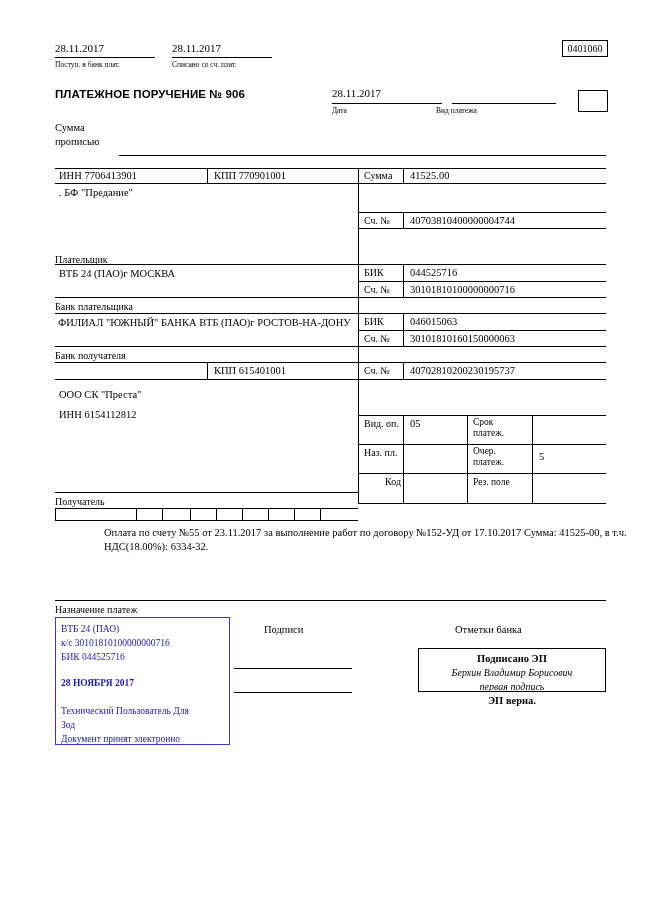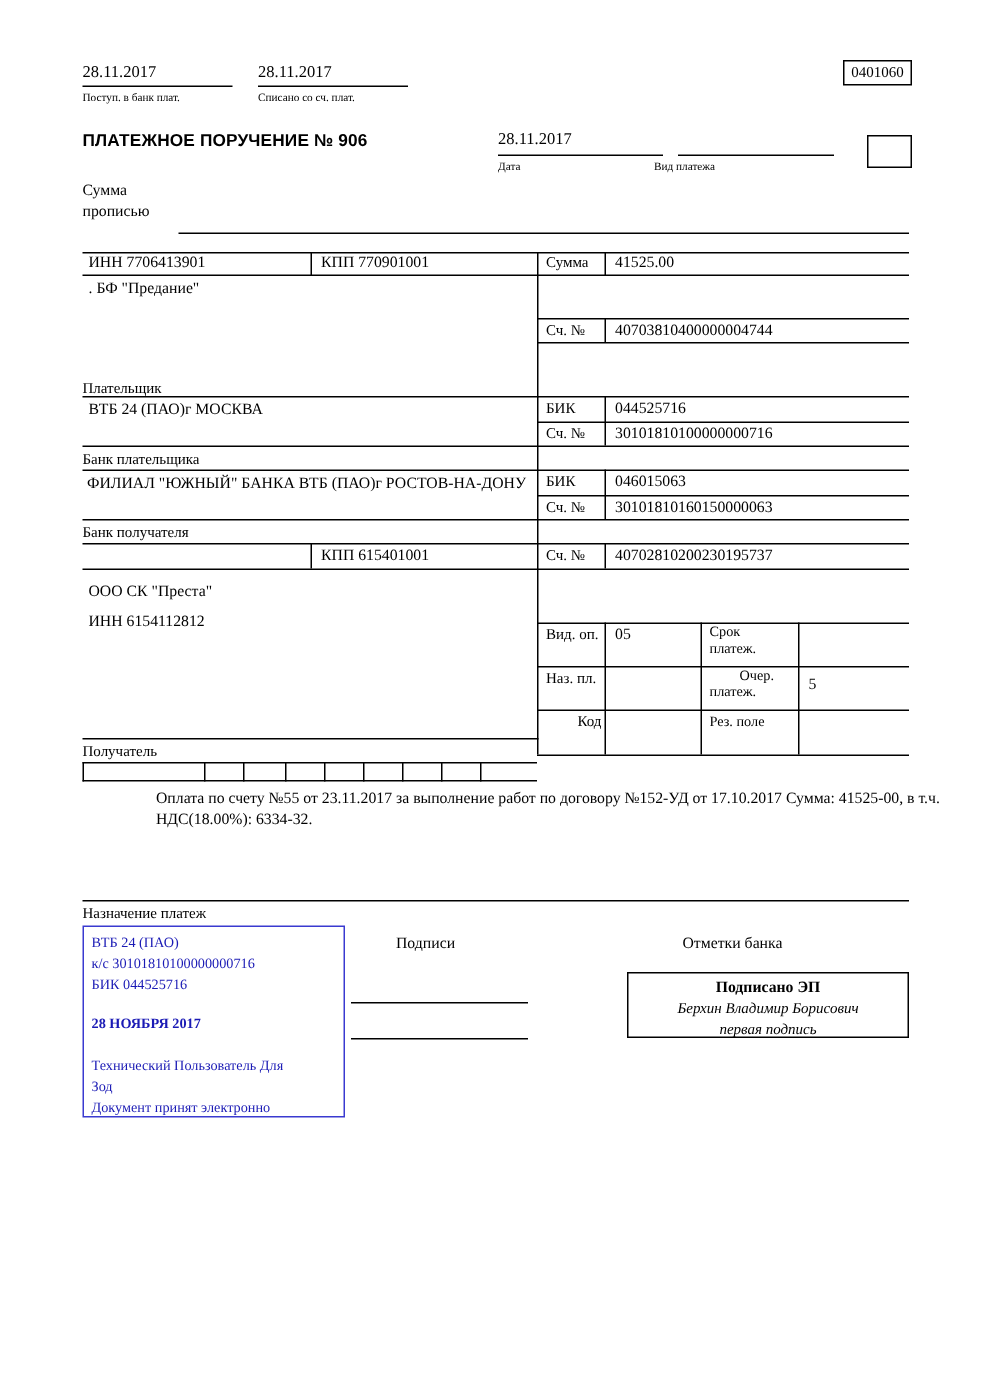--- a/index.html
+++ b/index.html
@@ -225,21 +225,21 @@
 
   <div class="abs cell-lbl" style="left:360px; top:416px;">Вид. оп.</div>
   <div class="abs cell-txt" style="left:406px; top:416px;">05</div>
   <div class="abs cell-lbl2" style="left:469px; top:417px;">Срок</div>
   <div class="abs cell-lbl2" style="left:469px; top:428px;">платеж.</div>
   <div class="abs cell-txt" style="left:535px; top:416px;"></div>
 
   <div class="abs" style="left:358px; top:444px; width:248px; height:1px; background:#000;"></div>
   <div class="abs cell-lbl" style="left:360px; top:445px;">Наз. пл.</div>
   <div class="abs cell-txt" style="left:406px; top:445px;"></div>
-  <div class="abs cell-lbl2" style="left:469px; top:446px;margin-left:20px;">Очер.</div>
+  <div class="abs cell-lbl2" style="left:469px; top:446px;">Очер.</div>
   <div class="abs cell-lbl2" style="left:469px; top:457px;">платеж.</div>
   <div class="abs cell-txt" style="left:535px; top:449px;">5</div>
 
   <div class="abs" style="left:358px; top:473px; width:248px; height:1px; background:#000;"></div>
   <div class="abs cell-lbl" style="left:360px; top:474px;padding-left:25px;">Код</div>
   <div class="abs cell-txt" style="left:406px; top:474px;"></div>
   <div class="abs cell-lbl2" style="left:469px; top:477px;">Рез. поле</div>
   <div class="abs cell-txt" style="left:535px; top:474px;"></div>
 
   <div class="abs" style="left:358px; top:503px; width:248px; height:1px; background:#000;"></div>
@@ -277,15 +277,16 @@
   <div class="abs lbl" style="left:264px; top:624px;">Подписи</div>
   <div class="abs lbl" style="left:455px; top:624px;">Отметки банка</div>
 
   <div class="abs hline" style="left:234px; top:668px; width:118px;"></div>
   <div class="abs hline" style="left:234px; top:692px; width:118px;"></div>
 
   <div class="abs sig-box" style="left:418px; top:648px; width:188px; height:44px;">
     <div class="b">Подписано ЭП</div>
     <div class="i">Берхин Владимир Борисович</div>
     <div class="i">первая подпись</div>
+    <div class="b">ЭП верна.</div>
   </div>
 
 </div>
 
 </body></html>

